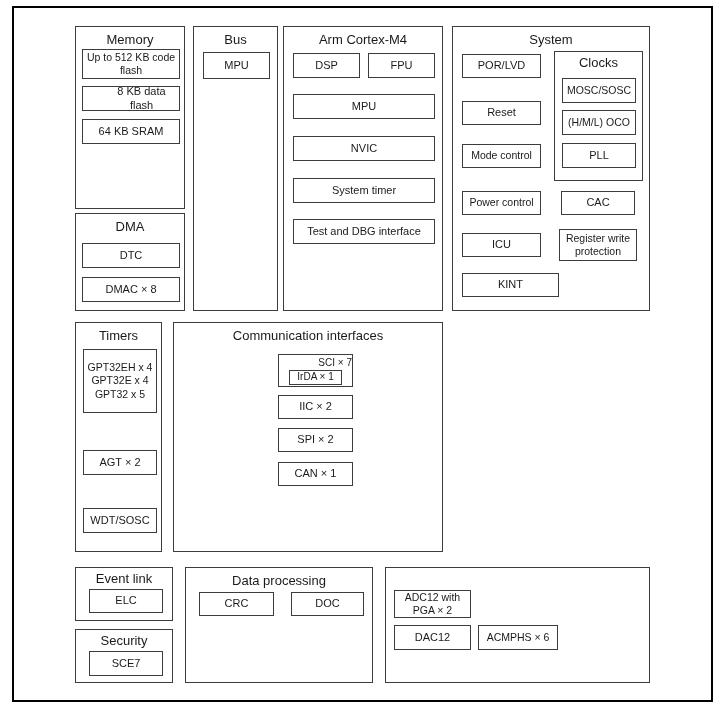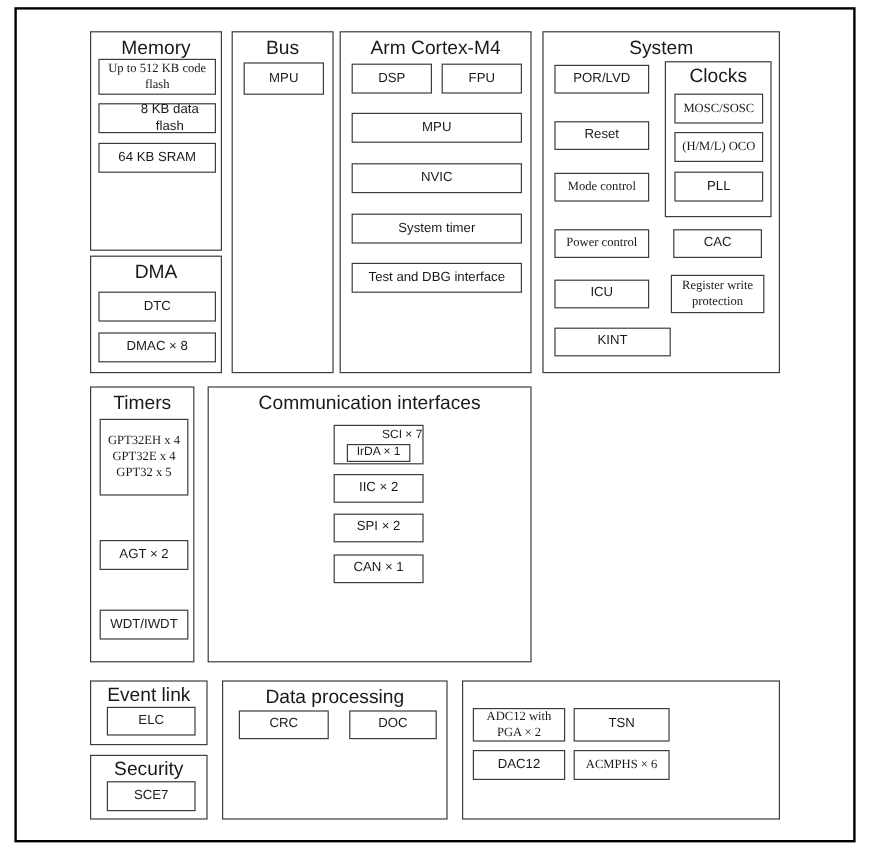--- a/index.html
+++ b/index.html
@@ -23,37 +23,37 @@
   .sec {
     position: absolute;
     border: 1px solid #3c3c3c;
     box-sizing: border-box;
     background: #ffffff;
   }
   .sec-title {
     position: absolute;
     left: 0; right: 0; top: 5px;
     text-align: center;
-    font-size: 16px;
+    font-size: 13px;
     white-space: nowrap;
   }
   .bx {
     position: absolute;
     border: 1px solid #3c3c3c;
     box-sizing: border-box;
     background: #ffffff;
     display: flex;
     align-items: center;
     justify-content: center;
     text-align: center;
     font-size: 11px;
     line-height: 1.25;
     padding: 1px 2px;
   }
-  .sm { font-size: 10.5px; font-family: Liberation Serif, serif; }
+  .sm { font-size: 10.5px; }
   .xs { font-size: 10px; }
   .gpt-box { flex-direction: column; }
   .sci-group {
     position: absolute;
     border: 1px solid #3c3c3c;
     box-sizing: border-box;
     background: #ffffff;
     text-align: center;
   }
   .sci-label { font-size: 10px; line-height: 15px; text-align: right; }
@@ -113,21 +113,21 @@
   </div>
 
   <div class="sec" style="left:75px; top:322px; width:87px; height:230px;">
     <div class="sec-title">Timers</div>
     <div class="bx gpt-box sm" style="left:7px; top:26px; width:74px; height:64px;">
       <div>GPT32EH x 4</div>
       <div>GPT32E x 4</div>
       <div>GPT32 x 5</div>
     </div>
     <div class="bx" style="left:7px; top:127px; width:74px; height:25px;">AGT × 2</div>
-    <div class="bx" style="left:7px; top:185px; width:74px; height:25px;">WDT/IWDT</div>
+    <div class="bx" style="left:7px; top:185px; width:74px; height:25px;">WDT/SOSC</div>
   </div>
 
   <div class="sec" style="left:173px; top:322px; width:270px; height:230px;">
     <div class="sec-title">Communication interfaces</div>
     <div class="sci-group" style="left:104px; top:31px; width:75px; height:33px;">
       <div class="sci-label">SCI × 7</div>
       <div class="bx xs" style="left:10px; top:15px; width:53px; height:15px;">IrDA × 1</div>
     </div>
     <div class="bx" style="left:104px; top:72px; width:75px; height:24px;">IIC × 2</div>
     <div class="bx" style="left:104px; top:105px; width:75px; height:24px;">SPI × 2</div>
@@ -145,17 +145,16 @@
   </div>
 
   <div class="sec" style="left:185px; top:567px; width:188px; height:116px;">
     <div class="sec-title">Data processing</div>
     <div class="bx" style="left:13px; top:24px; width:75px; height:24px;">CRC</div>
     <div class="bx" style="left:105px; top:24px; width:73px; height:24px;">DOC</div>
   </div>
 
   <div class="sec" style="left:385px; top:567px; width:265px; height:116px;">
     <div class="bx sm" style="left:8px; top:22px; width:77px; height:28px;">ADC12 with PGA × 2</div>
-    <div class="bx" style="left:92px; top:22px; width:80px; height:28px;">TSN</div>
     <div class="bx" style="left:8px; top:57px; width:77px; height:25px;">DAC12</div>
     <div class="bx sm" style="left:92px; top:57px; width:80px; height:25px;">ACMPHS × 6</div>
   </div>
 </div>
 
 </body></html>

